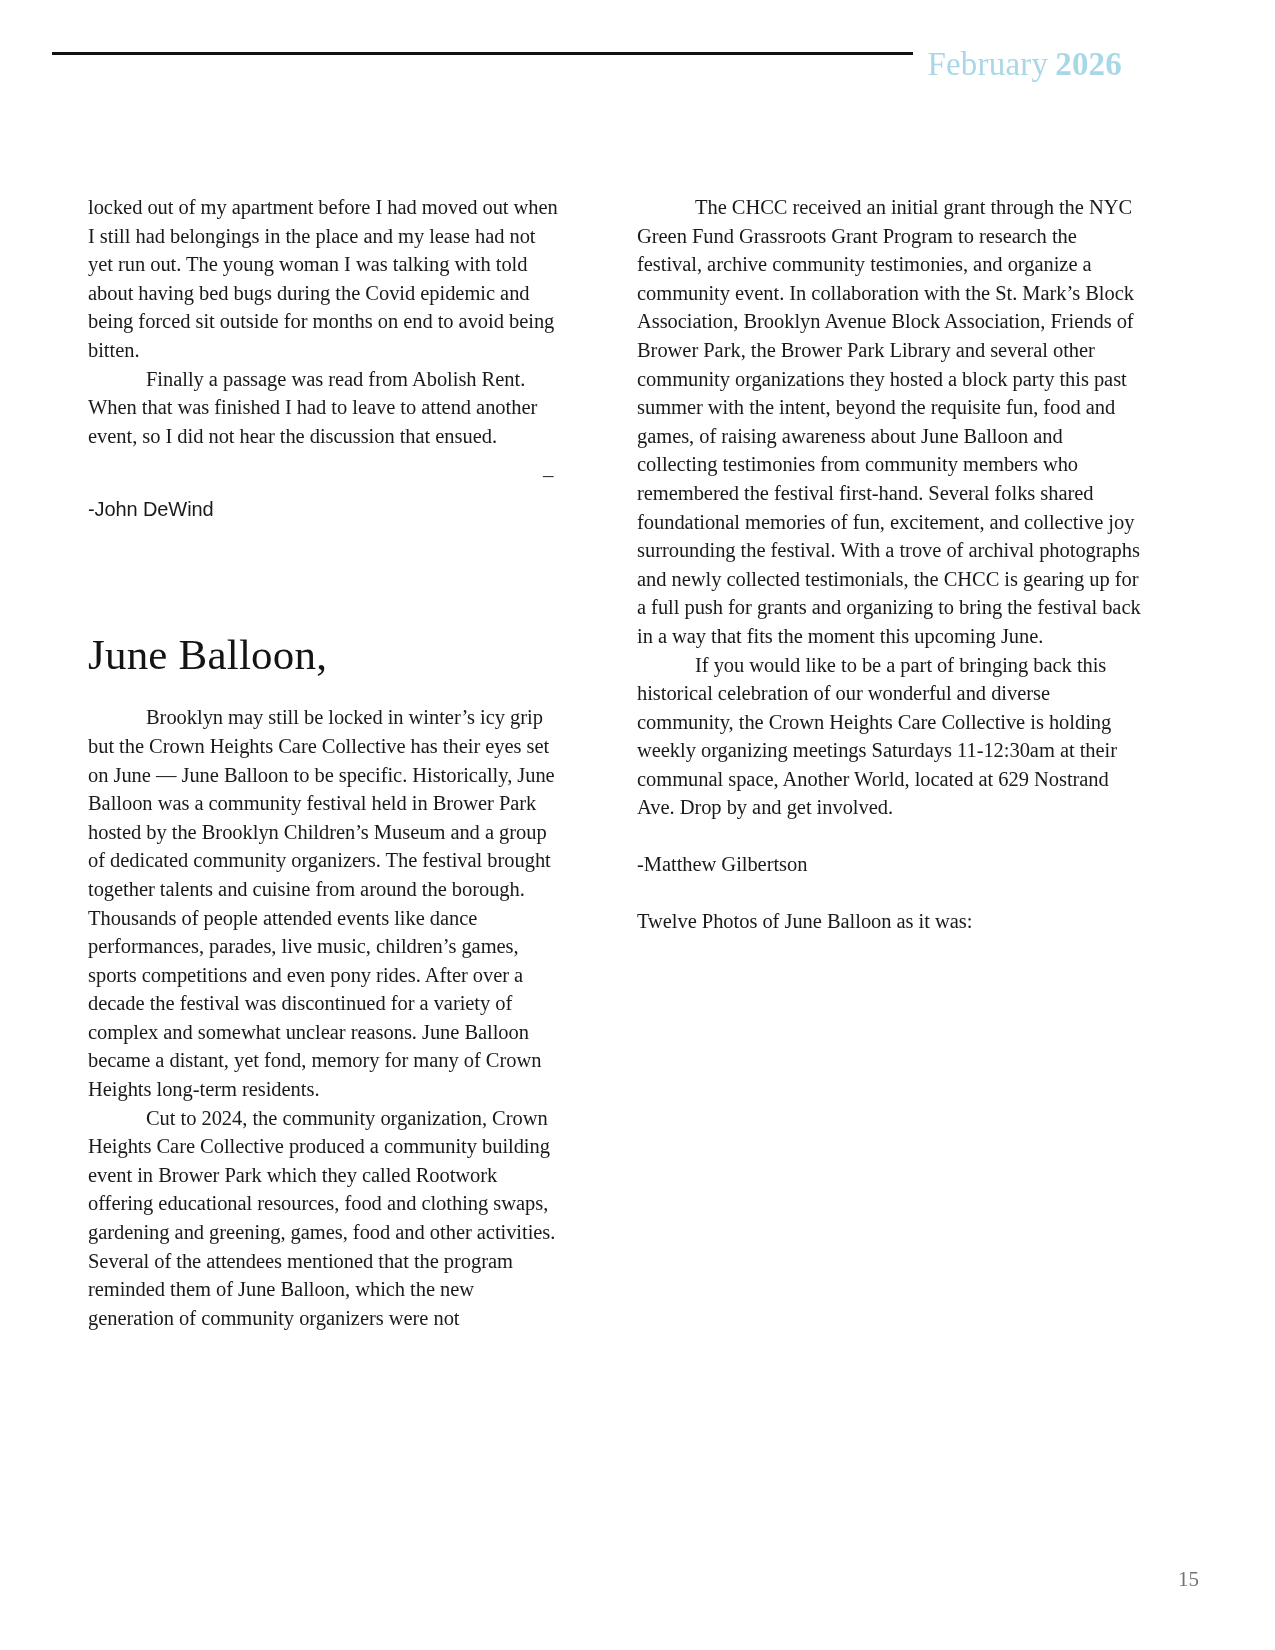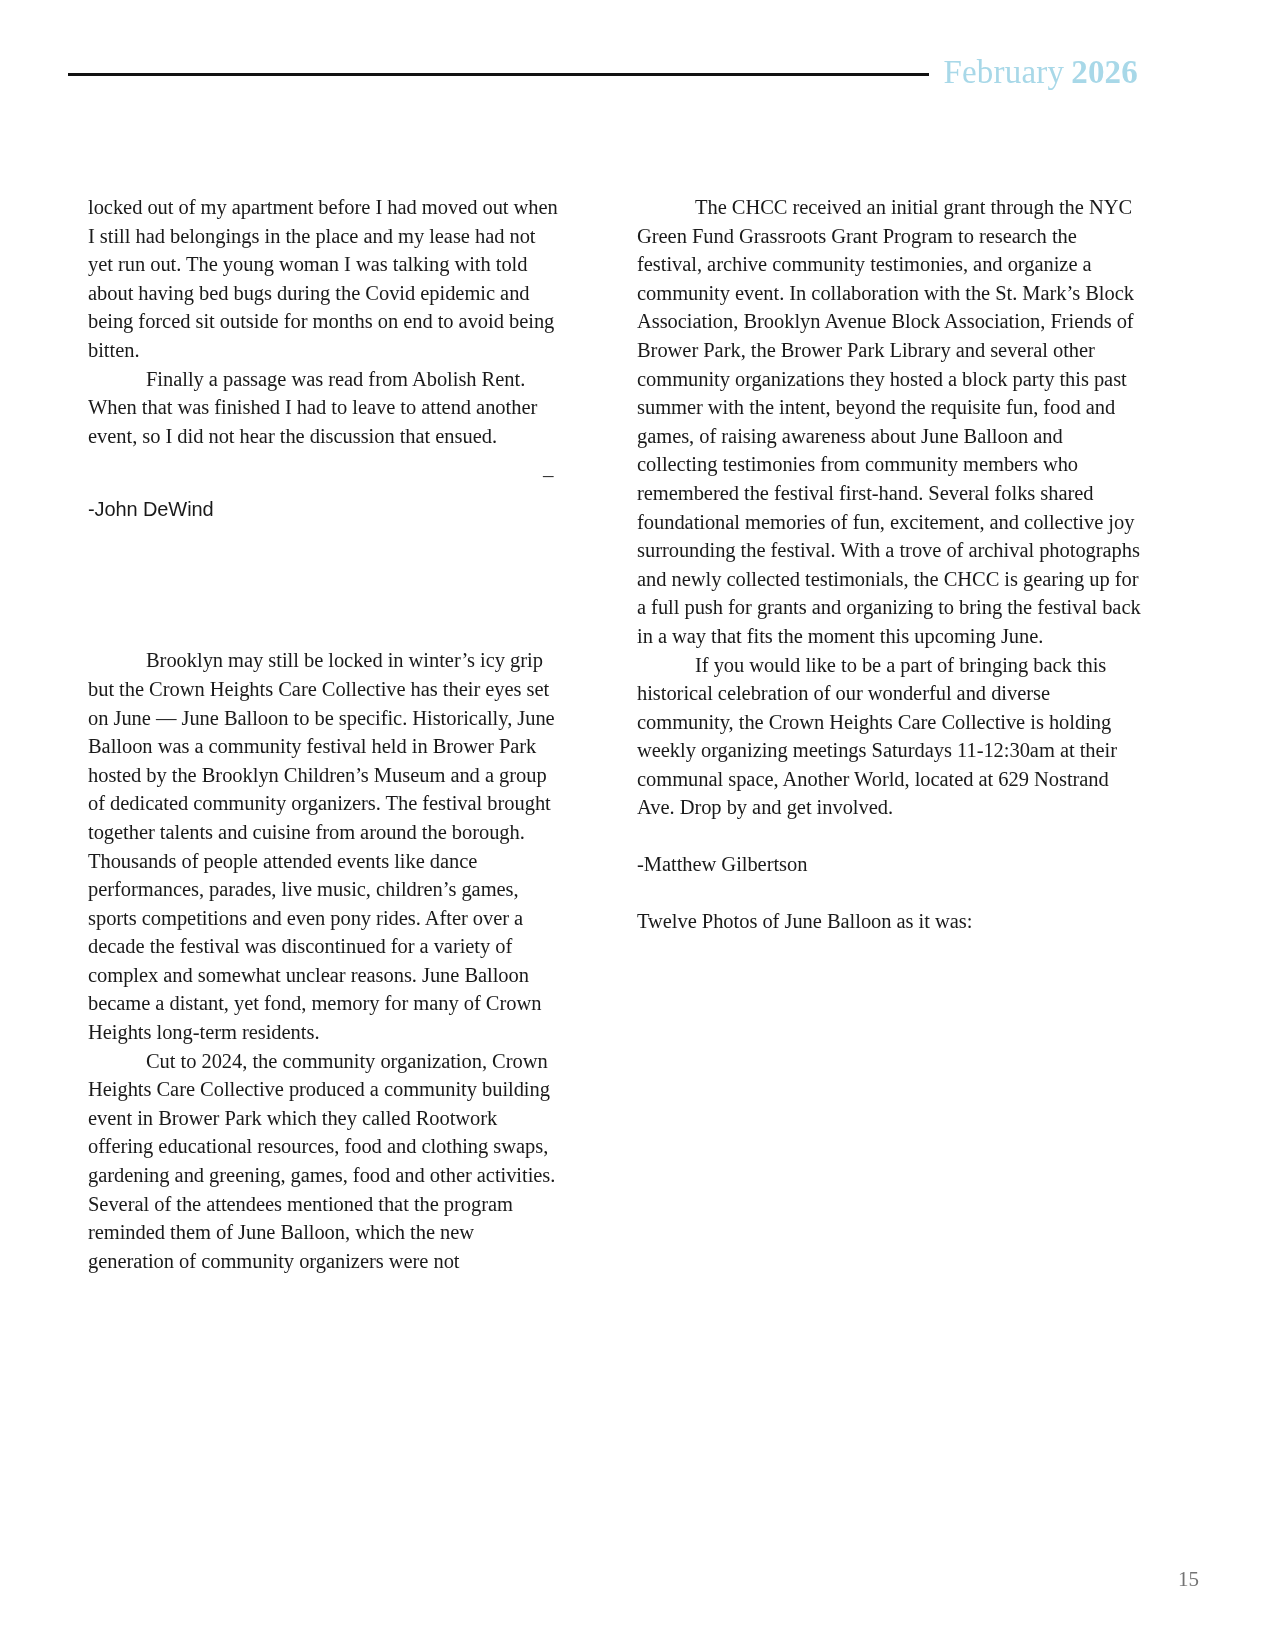--- a/index.html
+++ b/index.html
@@ -12,26 +12,25 @@
     height: 1650px;
     position: relative;
     font-family: "Liberation Serif", serif;
     color: #1a1a1a;
     overflow: hidden;
   }
 
   
   .masthead {
     position: absolute;
-    left: 68px;
+    left: 52px;
     top: 48px;
     width: 1070px;
     height: 48px;
     display: flex;
-    align-items: center;
   }
   .masthead-rule {
     flex: 1 1 auto;
     height: 3px;
     background: #111111;
     margin-right: 14px;
     margin-top: 4px;
   }
   .masthead-date {
     flex: 0 0 auto;
@@ -142,20 +141,21 @@
 
   <p class="body indent">Finally a passage was read from Abolish Rent.  When that was finished I had to leave to attend another event, so I did not hear the discussion that ensued.</p>
 
   <div class="spacer-md"></div>
 
   <p class="byline">-John DeWind</p>
 
   <div class="spacer-lg"></div>
 
   <h1 class="headline">
+    <span class="headline-line">June Balloon,</span>
   </h1>
 
   <div class="spacer-xs"></div>
 
   <p class="body indent">Brooklyn may still be locked in winter’s icy grip but the Crown Heights Care Collective has their eyes set on June — June Balloon to be specific. Historically, June Balloon was a community festival held in Brower Park hosted by the Brooklyn Children’s Museum and a group of dedicated community organizers. The festival brought together talents and cuisine from around the borough. Thousands of people attended events like dance performances, parades, live music, children’s games, sports competitions and even pony rides. After over a decade the festival was discontinued for a variety of complex and somewhat unclear reasons. June Balloon became a distant, yet fond, memory for many of Crown Heights long-term residents.</p>
 
   <p class="body indent">Cut to 2024, the community organization, Crown Heights Care Collective produced a community building event in Brower Park which they called Rootwork offering educational resources, food and clothing swaps, gardening and greening, games, food and other activities. Several of the attendees mentioned that the program reminded them of June Balloon, which the new generation of community organizers were not</p>
 </div>
 
 <span class="stray-dash">–</span>

